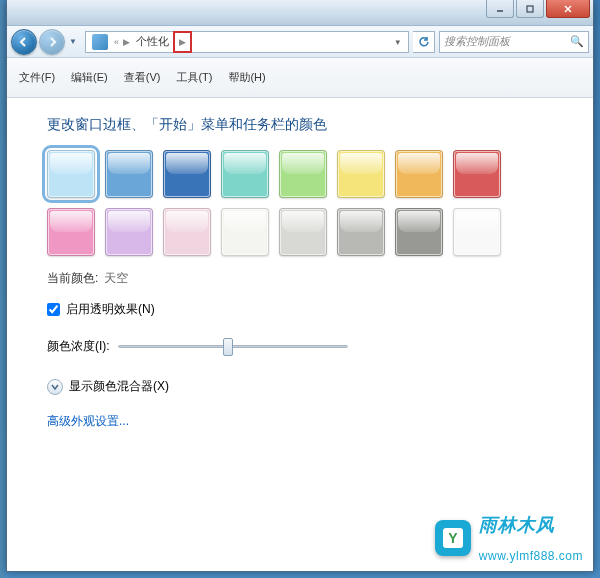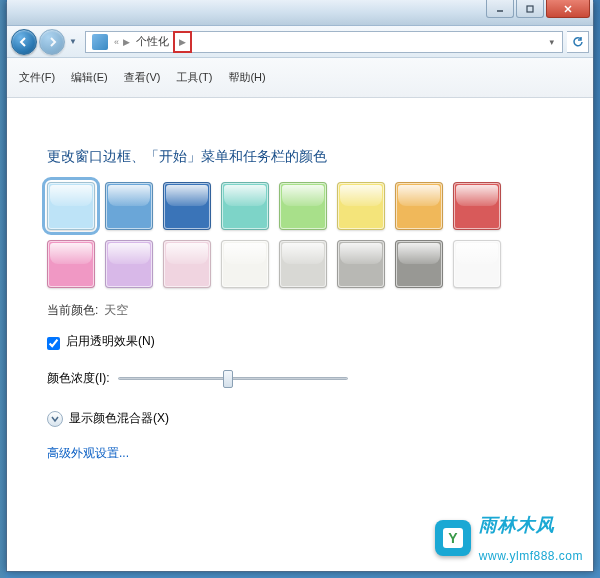--- a/index.html
+++ b/index.html
@@ -19,28 +19,28 @@
 .crumb { padding: 0 4px; display: flex; align-items: center; height: 100%; }
 .crumbsep { color: #888; font-size: 9px; padding: 0 2px; }
 .redbox { border: 2px solid #d03030; padding: 0 2px; height: 22px; display: flex; align-items: center; margin: -1px 0; }
 .addrdrop { margin-left: auto; padding: 0 6px; color: #666; font-size: 9px; }
 .refresh { width: 22px; height: 22px; border: 1px solid #a0b4c8; border-left: none; background: #fff; display: flex; align-items: center; justify-content: center; color: #2c7ab4; font-size: 12px; }
 .searchbar { width: 150px; height: 22px; background: #fff; border: 1px solid #a0b4c8; display: flex; align-items: center; padding: 0 4px; font-size: 11px; color: #888; font-style: italic; }
 .searchbar .sicn { margin-left: auto; color: #4a7aaa; font-style: normal; }
 .menubar { height: 40px; background: linear-gradient(to bottom, #f8fafc, #eef2f6); border-bottom: 1px solid #d0d8e0; display: flex; align-items: center; padding: 0 4px; font-size: 11px; color: #333; }
 .menuitem { padding: 2px 8px; }
 .content { flex: 1; background: #fff; padding: 18px 40px; overflow: auto; position: relative; }
-.heading { color: #1a4f8a; font-size: 14px; font-weight: normal; margin-bottom: 16px; margin-top: 32px; }
+.heading { color: #1a4f8a; font-size: 14px; font-weight: normal; margin-bottom: 16px; }
 .swatchgrid { display: flex; flex-wrap: wrap; gap: 10px; max-width: 480px; margin-bottom: 14px; }
 .swatch { width: 48px; height: 48px; border-radius: 4px; position: relative; border: 1px solid rgba(0,0,0,0.15); box-shadow: 0 1px 2px rgba(0,0,0,0.15), inset 0 0 0 1px rgba(255,255,255,0.6); cursor: pointer; }
 .swatch::before { content: ''; position: absolute; left: 2px; right: 2px; top: 2px; height: 45%; border-radius: 3px 3px 8px 8px; background: linear-gradient(to bottom, rgba(255,255,255,0.85), rgba(255,255,255,0.15)); }
 .swatch.selected { outline: 3px solid #7db4e0; outline-offset: 2px; }
 .fieldrow { font-size: 12px; color: #333; margin: 8px 0 14px; display: flex; align-items: center; gap: 6px; }
 .fieldrow .val { color: #666; font-family: Liberation Serif, serif; }
-.cbrow { display: flex; align-items: flex-end; gap: 6px; font-size: 12px; margin: 8px 0 18px; }
+.cbrow { display: flex; align-items: center; gap: 6px; font-size: 12px; margin: 8px 0 18px; }
 .cbrow input { width: 13px; height: 13px; }
 .sliderrow { display: flex; align-items: center; gap: 8px; font-size: 12px; margin: 8px 0 22px; }
 .slider { position: relative; width: 230px; height: 20px; }
 .track { position: absolute; left: 0; right: 0; top: 9px; height: 3px; background: #c8d0d8; border: 1px solid #a8b4c0; border-radius: 2px; }
 .thumb { position: absolute; top: 2px; left: 108px; width: 10px; height: 18px; background: linear-gradient(to bottom, #f4f8fc, #d4e0ea); border: 1px solid #8aa0b4; border-radius: 2px; }
 .expandrow { display: flex; align-items: center; gap: 6px; font-size: 12px; margin: 8px 0 18px; }
 .expbtn { width: 16px; height: 16px; border-radius: 50%; border: 1px solid #9ab0c4; background: linear-gradient(to bottom, #fdfefe, #d8e4ee); display: flex; align-items: center; justify-content: center; font-size: 9px; color: #4a6a8a; }
 .link { color: #0a5fc4; font-size: 12px; cursor: pointer; }
 .watermark { position: absolute; right: 10px; bottom: 8px; display: flex; align-items: center; gap: 8px; }
 .wmlogo { width: 36px; height: 36px; border-radius: 8px; background: #1aa8d4; display: flex; align-items: center; justify-content: center; box-shadow: 0 2px 4px rgba(0,0,0,0.3); }
@@ -98,20 +98,24 @@
       <div class="redbox">
         <span class="crumbsep">▶</span>
       </div>
       <span class="addrdrop">▾</span>
     </div>
     <div class="refresh">
       <svg width="12" height="12" viewBox="0 0 12 12">
           <path d="M9 3 A4 4 0 1 0 10 6" fill="none" stroke="#2c7ab4" stroke-width="1.5"></path>
           <path d="M9 1 L9 4 L6 4" fill="none" stroke="#2c7ab4" stroke-width="1.5"></path>
         </svg>
+    </div>
+    <div class="searchbar">
+      <span>搜索控制面板</span>
+      <span class="sicn">🔍</span>
     </div>
   </div>
 
   <div class="menubar">
     <div class="menuitem">文件(F)</div>
     <div class="menuitem">编辑(E)</div>
     <div class="menuitem">查看(V)</div>
     <div class="menuitem">工具(T)</div>
     <div class="menuitem">帮助(H)</div>
   </div>

